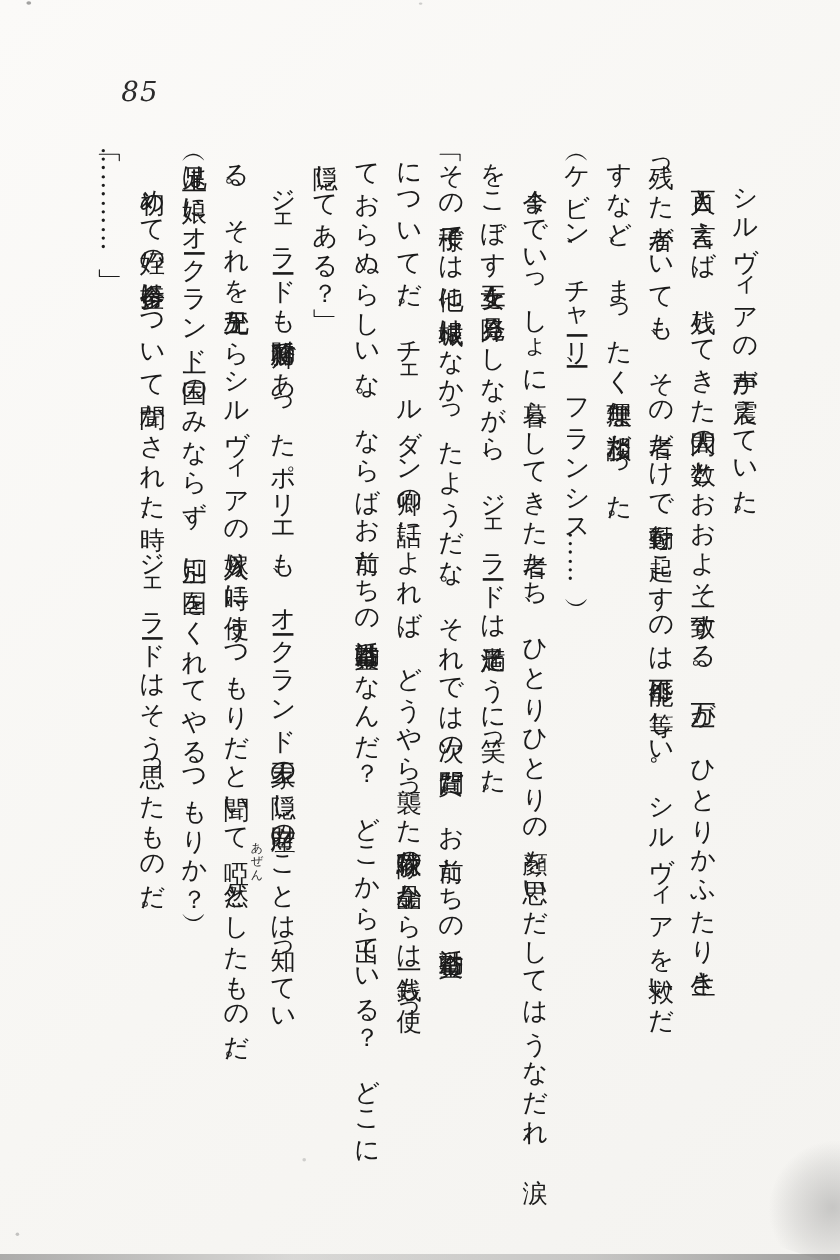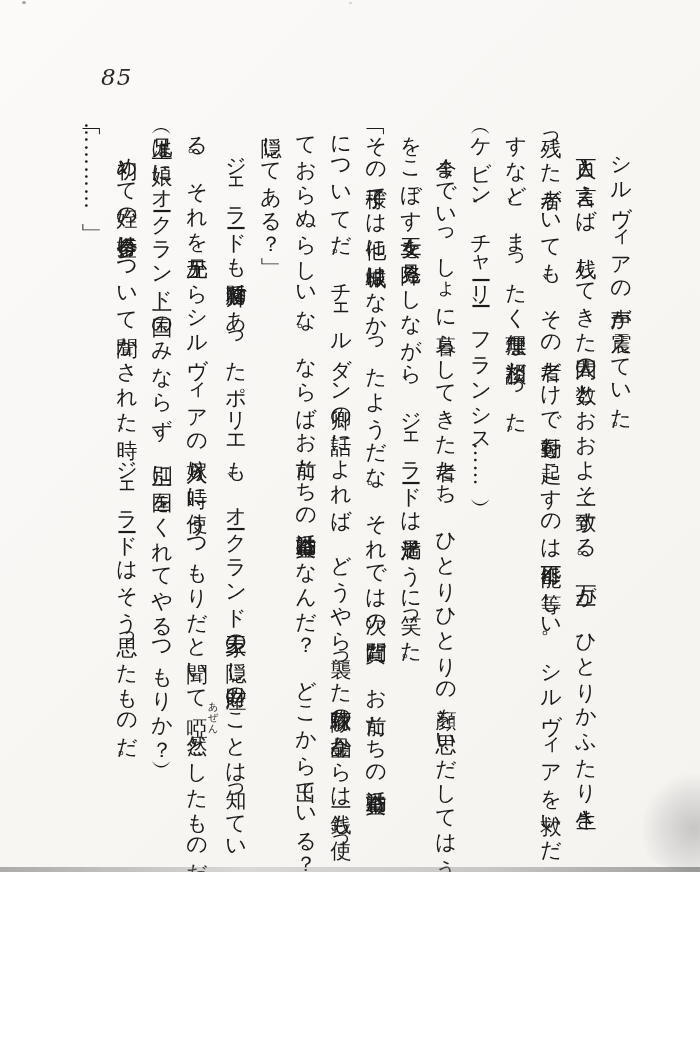--- a/index.html
+++ b/index.html
@@ -8,21 +8,21 @@
   }
   body {
     width: 700px;
     height: 1050px;
     overflow: hidden;
     font-family: "DejaVu Serif", "Liberation Serif", serif;
   }
   .book-page {
     position: relative;
     width: 700px;
-    height: 872px;
+    height: 1050px;
     background: linear-gradient(135deg, #fbfaf8 0%, #f7f6f3 55%, #f4f3f0 100%);
     overflow: hidden;
   }
   .page-number {
     position: absolute;
     top: 64px;
     left: 101px;
     font-size: 23px;
     font-style: italic;
     letter-spacing: 1px;

